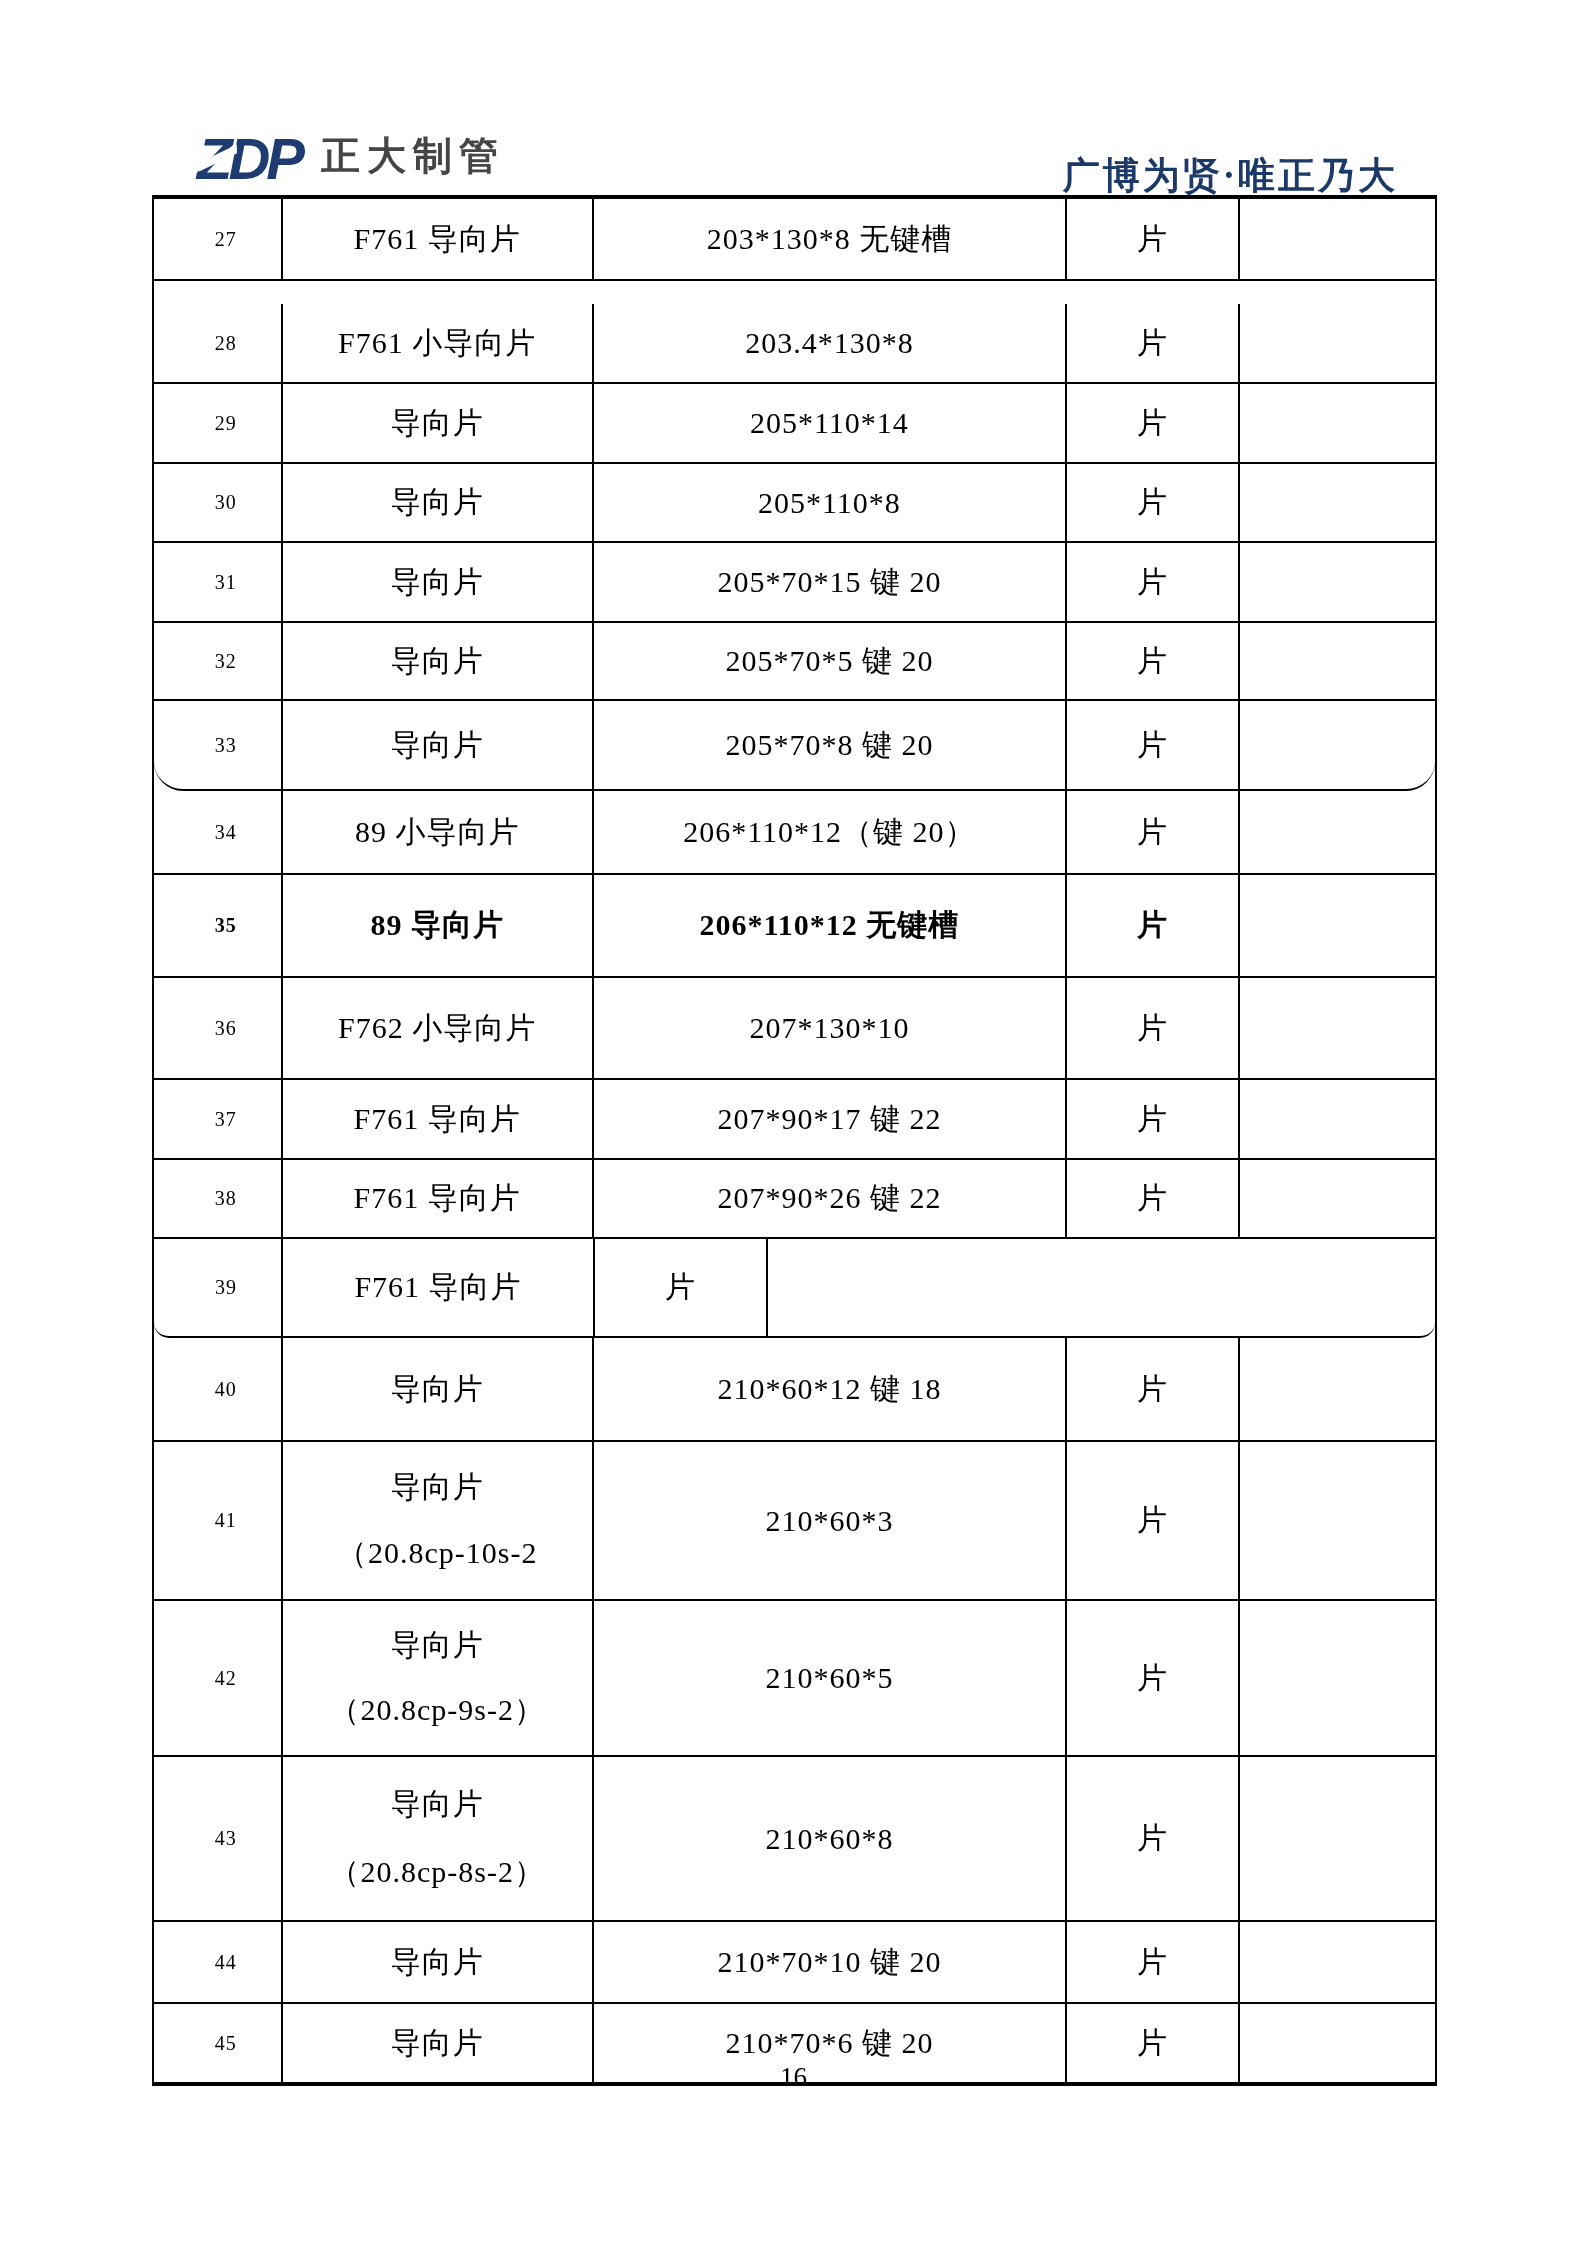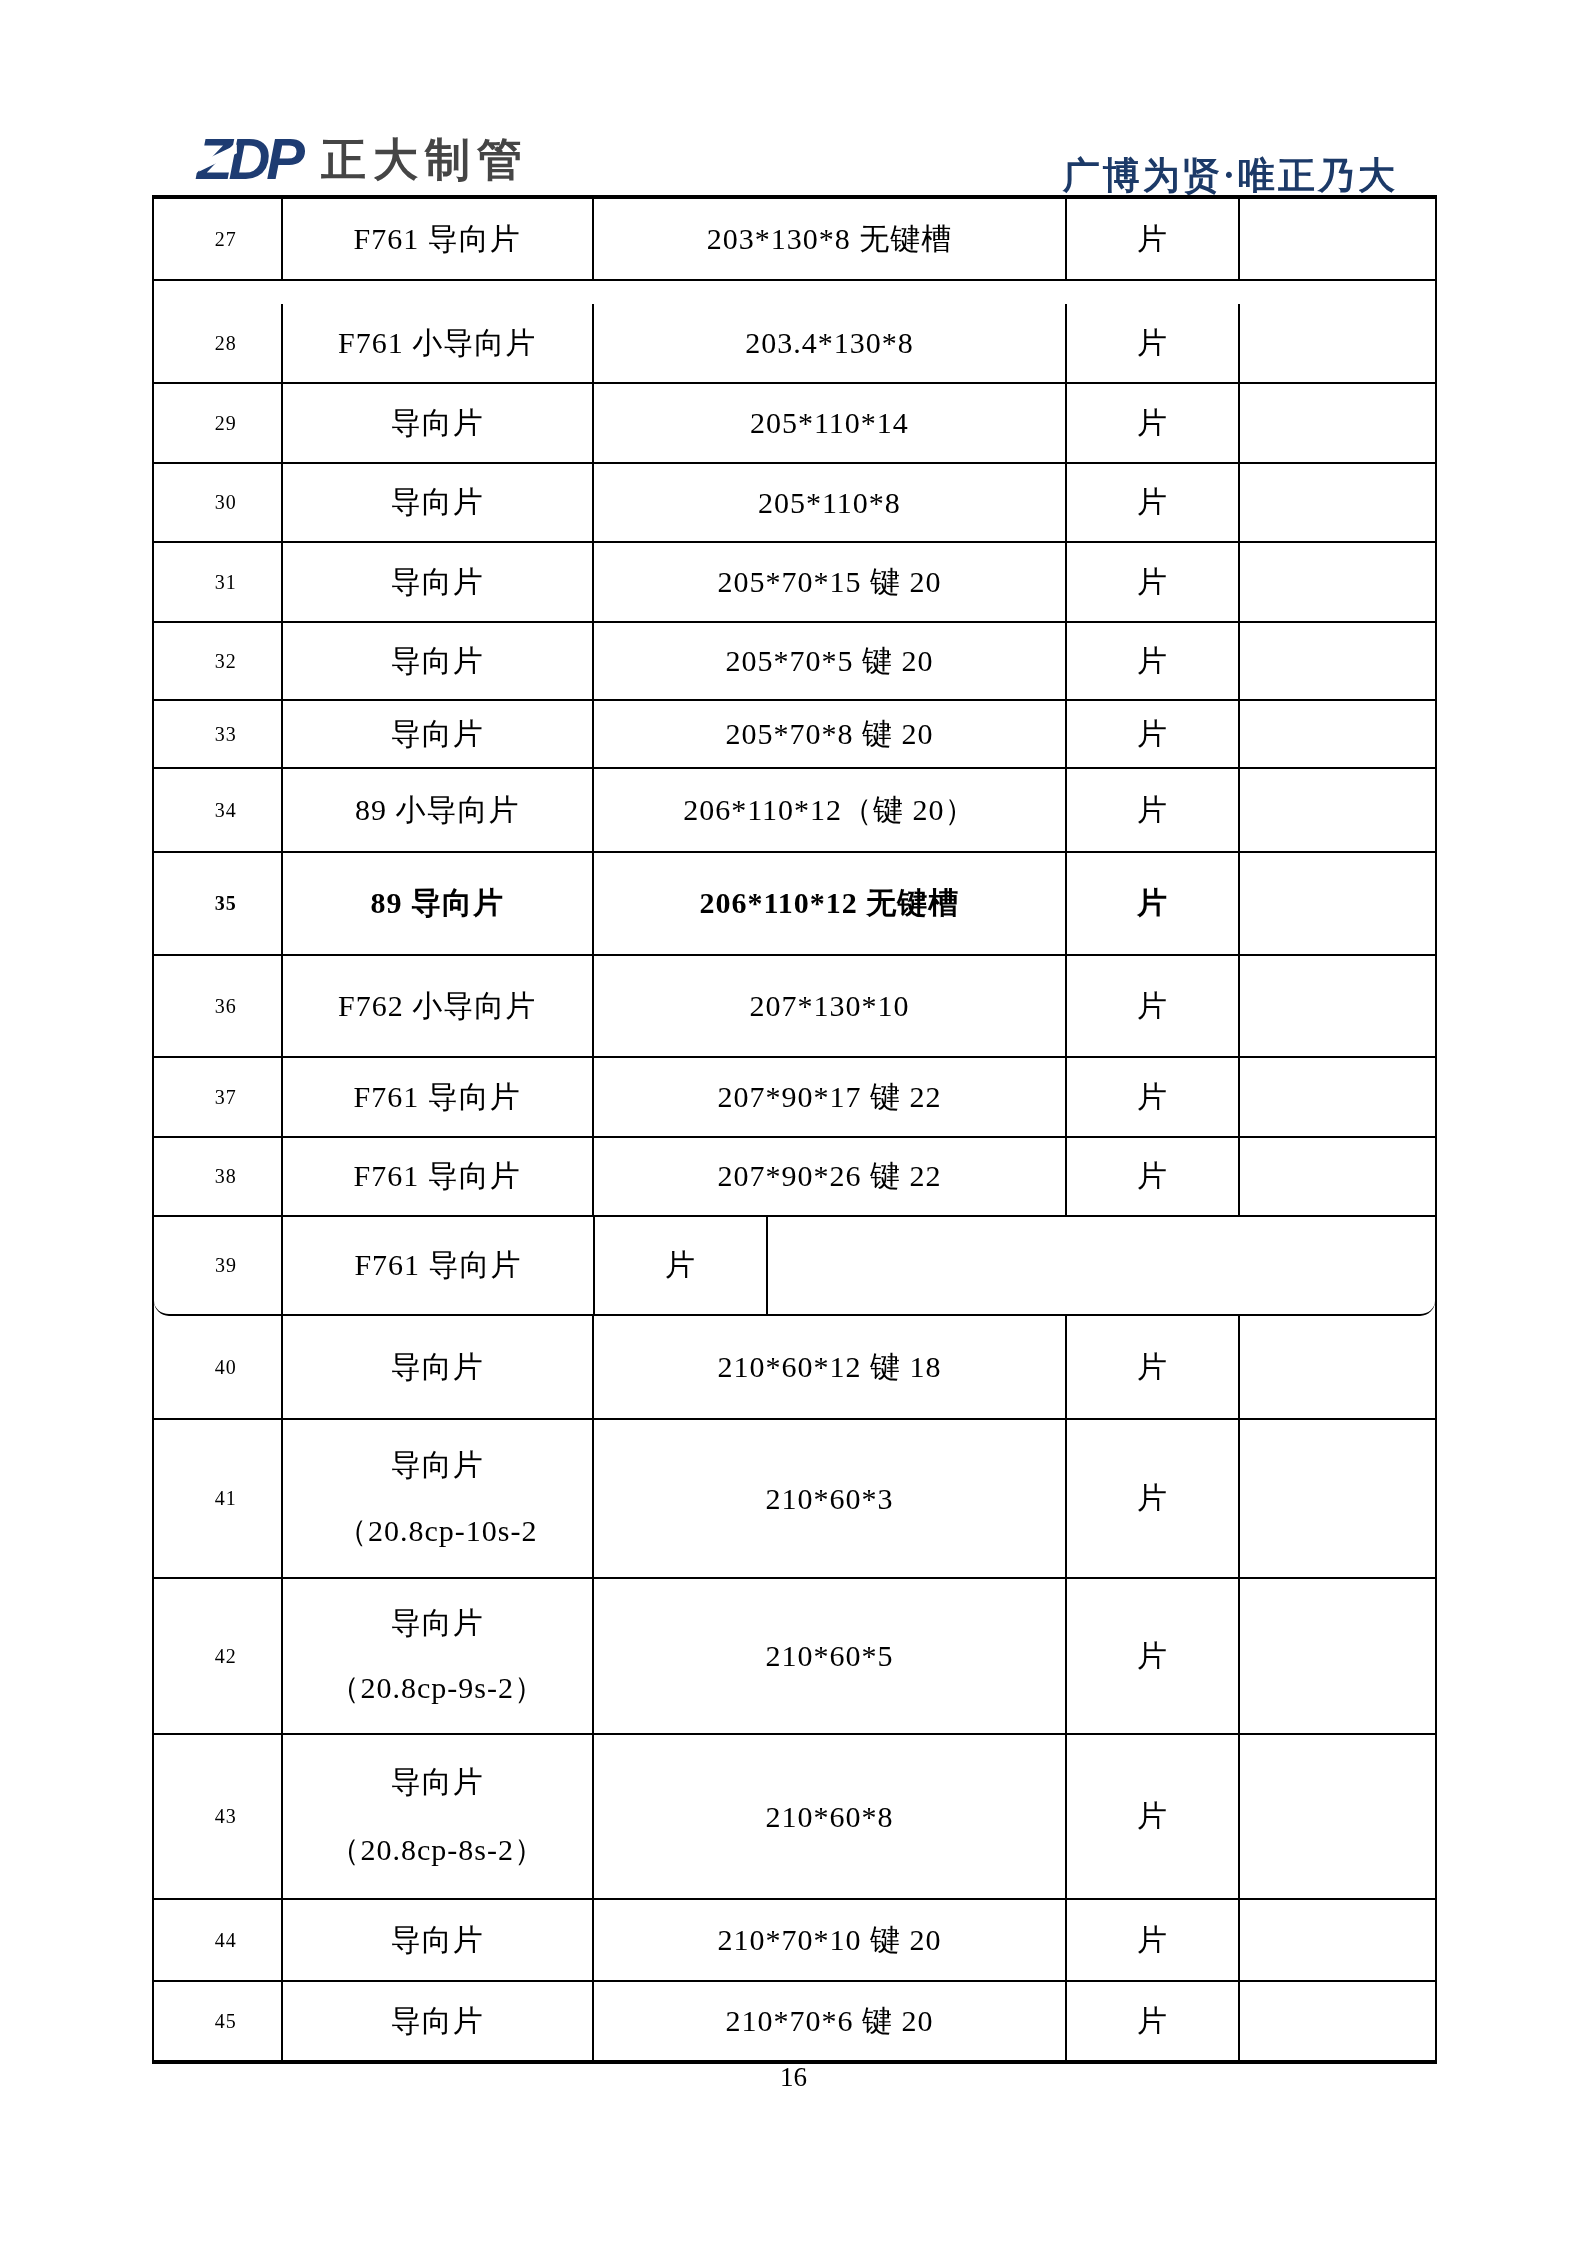--- a/index.html
+++ b/index.html
@@ -33,23 +33,23 @@
     letter-spacing:-4px;
     color:var(--brand-navy);
   }
   .z-swoosh{
     position:absolute;left:0px;top:24px;
     width:42px;height:8px;
     background:var(--page-bg);
     transform:rotate(-26deg) skewX(-25deg);
   }
   .logo-company{
-    font-family:Liberation Sans, sans-serif;
+    font-family:Liberation Mono, monospace;
     font-weight:700;
-    font-size:45px;line-height:1;
+    font-size:39px;line-height:1;
     letter-spacing:7px;
     color:var(--logo-gray);
   }
   .slogan{
     position:absolute;top:156px;right:189px;
     font-size:37px;line-height:1.1;
     font-weight:600;
     letter-spacing:3px;
     color:var(--slogan-navy);
   }
@@ -169,21 +169,21 @@
       <div class="cell c-no">32</div>
       <div class="cell c-name">
         <div class="name-line">导向片</div>
 
       </div>
       <div class="cell c-spec">205*70*5 键 20</div>
       <div class="cell c-unit">片</div>
       <div class="cell c-remark"></div>
     </div>
 
-    <div class="trow" style="height: 68px;">
+    <div class="trow" style="height: 90px; border-radius: 29px;">
       <div class="cell c-no">33</div>
       <div class="cell c-name">
         <div class="name-line">导向片</div>
 
       </div>
       <div class="cell c-spec">205*70*8 键 20</div>
       <div class="cell c-unit">片</div>
       <div class="cell c-remark"></div>
     </div>
 

